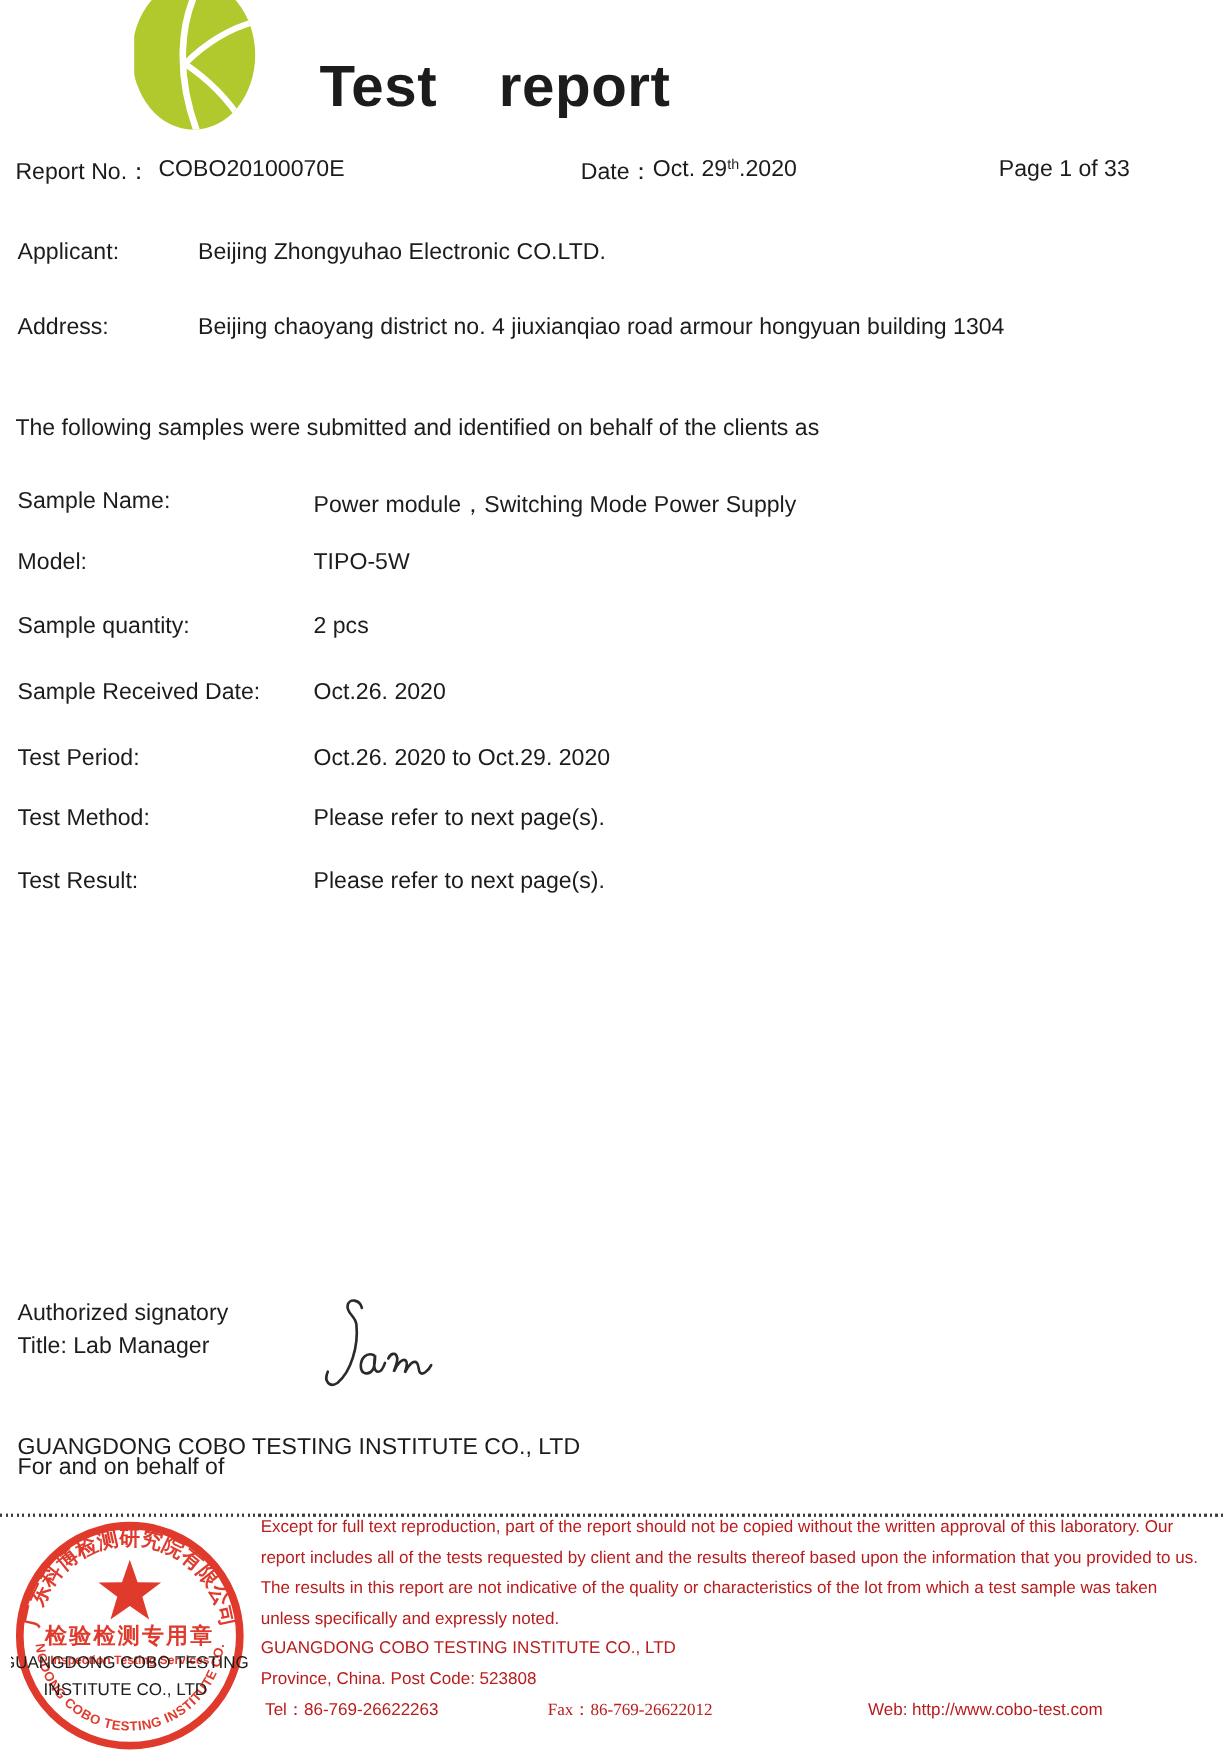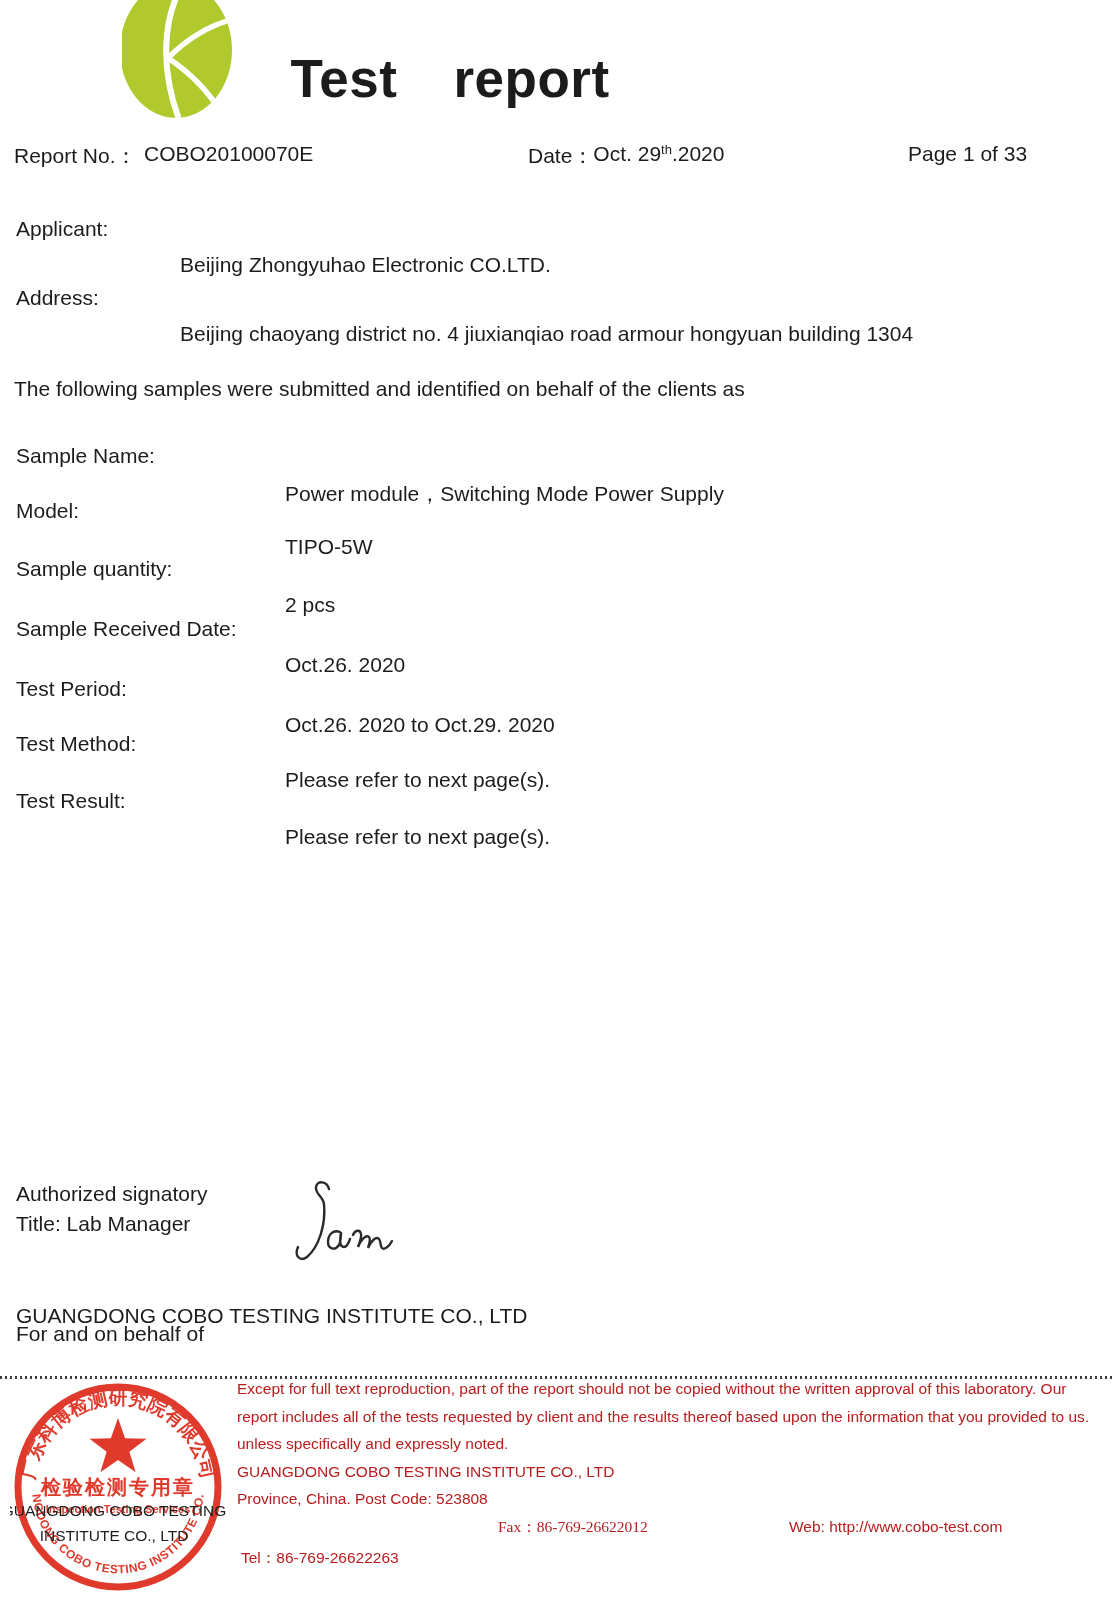--- a/index.html
+++ b/index.html
@@ -29,21 +29,21 @@
   .meta{top:142px;font-size:21px;}
   .meta-label{left:14px;}
   .meta-value{left:144px;}
   .meta-date{left:528px;display:flex;align-items:flex-start;}
   .meta-date sup{font-size:13px;line-height:13px;position:relative;top:1px;}
   .meta-page{left:908px;}
 
   
   .row{font-size:21px;}
   .row .lbl{position:absolute;left:16px;white-space:nowrap;}
-  .row .val{position:absolute;white-space:nowrap;margin-top:36px;}
+  .row .val{position:absolute;white-space:nowrap;}
   .val-a{left:180px;}
   .val-b{left:285px;}
 
   .intro{left:14px;top:377px;font-size:21px;white-space:nowrap;}
 
   
   .sig-text{left:16px;font-size:21px;white-space:nowrap;}
   .sig-svg{left:283px;top:1178px;width:115px;height:88px;}
 
   
@@ -51,21 +51,21 @@
     left:0;top:1376px;width:1112px;height:3px;
     background:
       repeating-linear-gradient(90deg,#3c3c3c 0 2px,transparent 2px 5px);
   }
   .footer-block{
     left:237px;top:1375px;width:868px;
     font-size:15.5px;line-height:27.6px;color:#b91c1c;
   }
   .footer-line{white-space:nowrap;}
   .contact-row{position:relative;height:27.6px;}
-  .contact-row .tel{position:absolute;left:4px;white-space:nowrap;margin-top:31px;}
+  .contact-row .tel{position:absolute;left:4px;white-space:nowrap;}
   .contact-row .fax{position:absolute;left:261px;white-space:nowrap;font-family:Liberation Serif, serif;}
   .contact-row .web{position:absolute;left:552px;white-space:nowrap;}
 
   .stamp{left:10px;top:1382px;width:216px;height:218px;z-index:3;}
 </style>
 </head>
 <body>
 
 <div class="page">
 
@@ -171,20 +171,21 @@
         <textPath href="#arcBottom" startOffset="50%" text-anchor="middle">GUANGDONG COBO TESTING INSTITUTE CO.,LTD</textPath>
       </text>
     </g>
     <text x="104" y="134" text-anchor="middle" font-size="15.5" fill="#1d1d1d">GUANGDONG COBO TESTING</text>
     <text x="104" y="159" text-anchor="middle" font-size="15.5" fill="#1d1d1d">INSTITUTE CO., LTD</text>
   </svg>
 
   <div class="abs footer-block">
     <div class="footer-line">Except for full text reproduction, part of the report should not be copied without the written approval of this laboratory. Our</div>
     <div class="footer-line">report includes all of the tests requested by client and the results thereof based upon the information that you provided to us.</div>
+    <div class="footer-line">The results in this report are not indicative of the quality or characteristics of the lot from which a test sample was taken</div>
     <div class="footer-line">unless specifically and expressly noted.</div>
     <div class="footer-line">GUANGDONG COBO TESTING INSTITUTE CO., LTD</div>
     <div class="footer-line">Province, China. Post Code: 523808</div>
     <div class="contact-row">
       <span class="tel">Tel：86-769-26622263</span>
       <span class="fax">Fax：86-769-26622012</span>
       <span class="web">Web: http://www.cobo-test.com</span>
     </div>
   </div>
 

